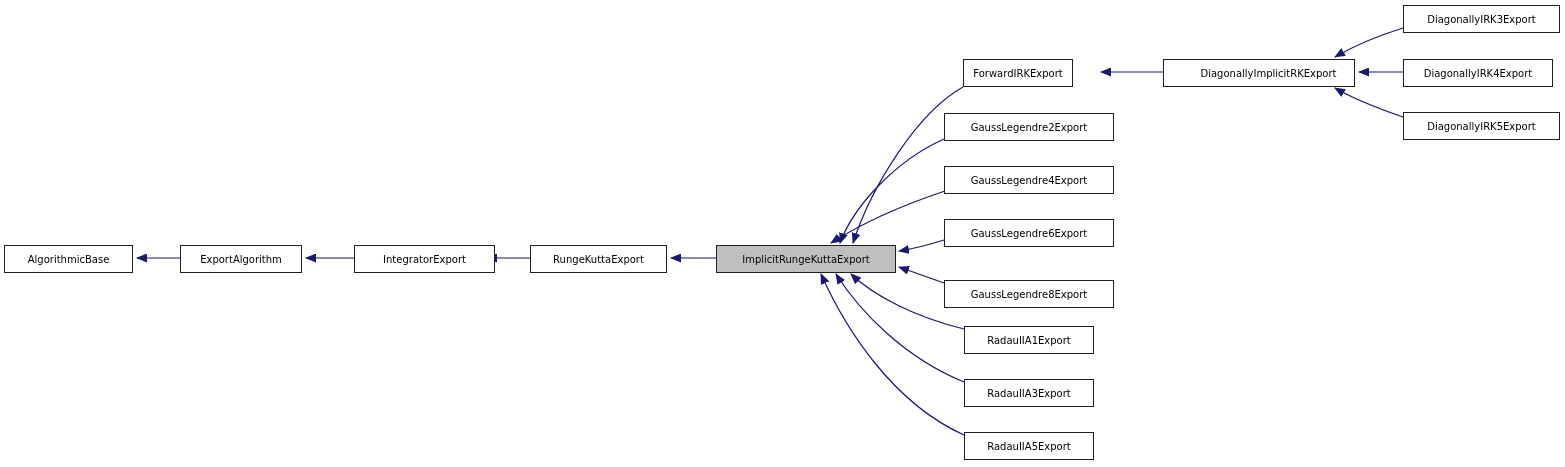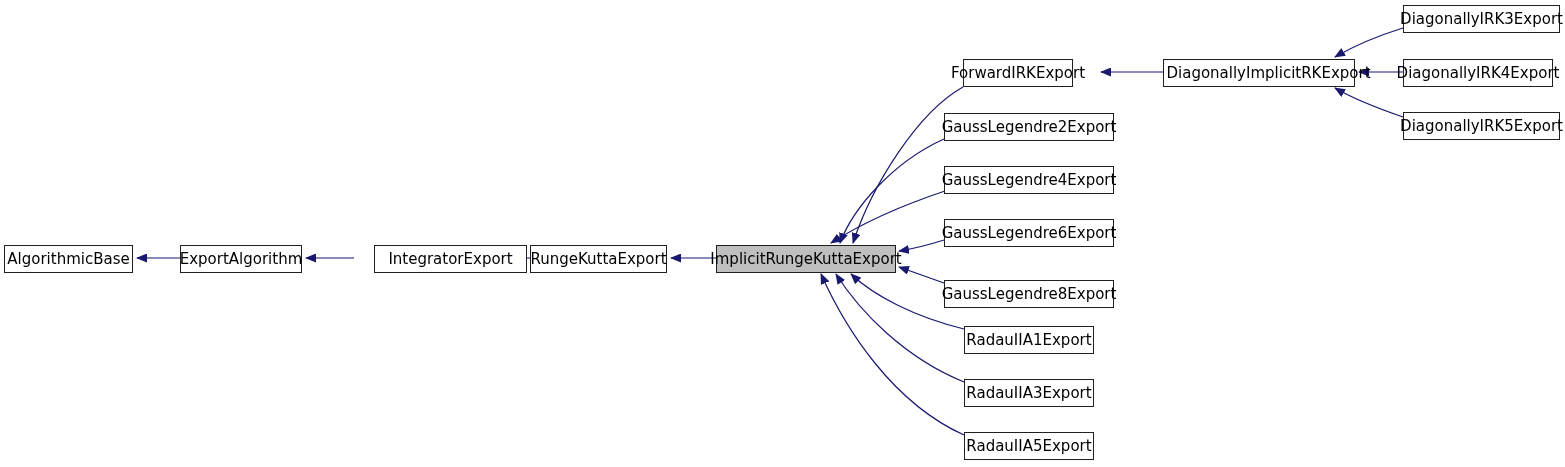--- a/index.html
+++ b/index.html
@@ -31,21 +31,21 @@
     fill: var(--edge, #191970);
     stroke: none;
   }
   .node {
     position: absolute;
     box-sizing: border-box;
     height: 28px;
     background: var(--node-fill, #ffffff);
     border: 1.4px solid var(--node-border, #202020);
     color: var(--text, #000000);
-    font-size: 15px;
+    font-size: 10px;
     display: flex;
     align-items: center;
     justify-content: center;
     white-space: nowrap;
     cursor: pointer;
   }
   .node--highlight {
     background: var(--highlight-fill, #bfbfbf);
   }
 </style>
@@ -78,21 +78,21 @@
     <path class="edge" marker-end="url(#arrow)" d="M1163,72 L1101,72"></path>
     <path class="edge" marker-end="url(#arrow)" d="M1403,28 C1374,37 1352,47 1335,57"></path>
     <path class="edge" marker-end="url(#arrow)" d="M1403,72 L1359,72"></path>
     <path class="edge" marker-end="url(#arrow)" d="M1403,117 C1374,107 1352,98 1335,88"></path>
   </svg>
 
   <div class="node" style="left:4px; top:245px; width:129px;">AlgorithmicBase</div>
 
   <div class="node" style="left:180px; top:245px; width:122px;">ExportAlgorithm</div>
 
-  <div class="node" style="left:354px; top:245px; width:153px;margin-left:20px;">IntegratorExport</div>
+  <div class="node" style="left:354px; top:245px; width:141px;">IntegratorExport</div>
 
   <div class="node" style="left:530px; top:245px; width:137px;">RungeKuttaExport</div>
 
   <div class="node node--highlight" style="left:716px; top:245px; width:180px;">ImplicitRungeKuttaExport</div>
 
   <div class="node" style="left:963px; top:59px; width:110px;">ForwardIRKExport</div>
 
   <div class="node" style="left:944px; top:113px; width:170px;">GaussLegendre2Export</div>
 
   <div class="node" style="left:944px; top:166px; width:170px;">GaussLegendre4Export</div>

